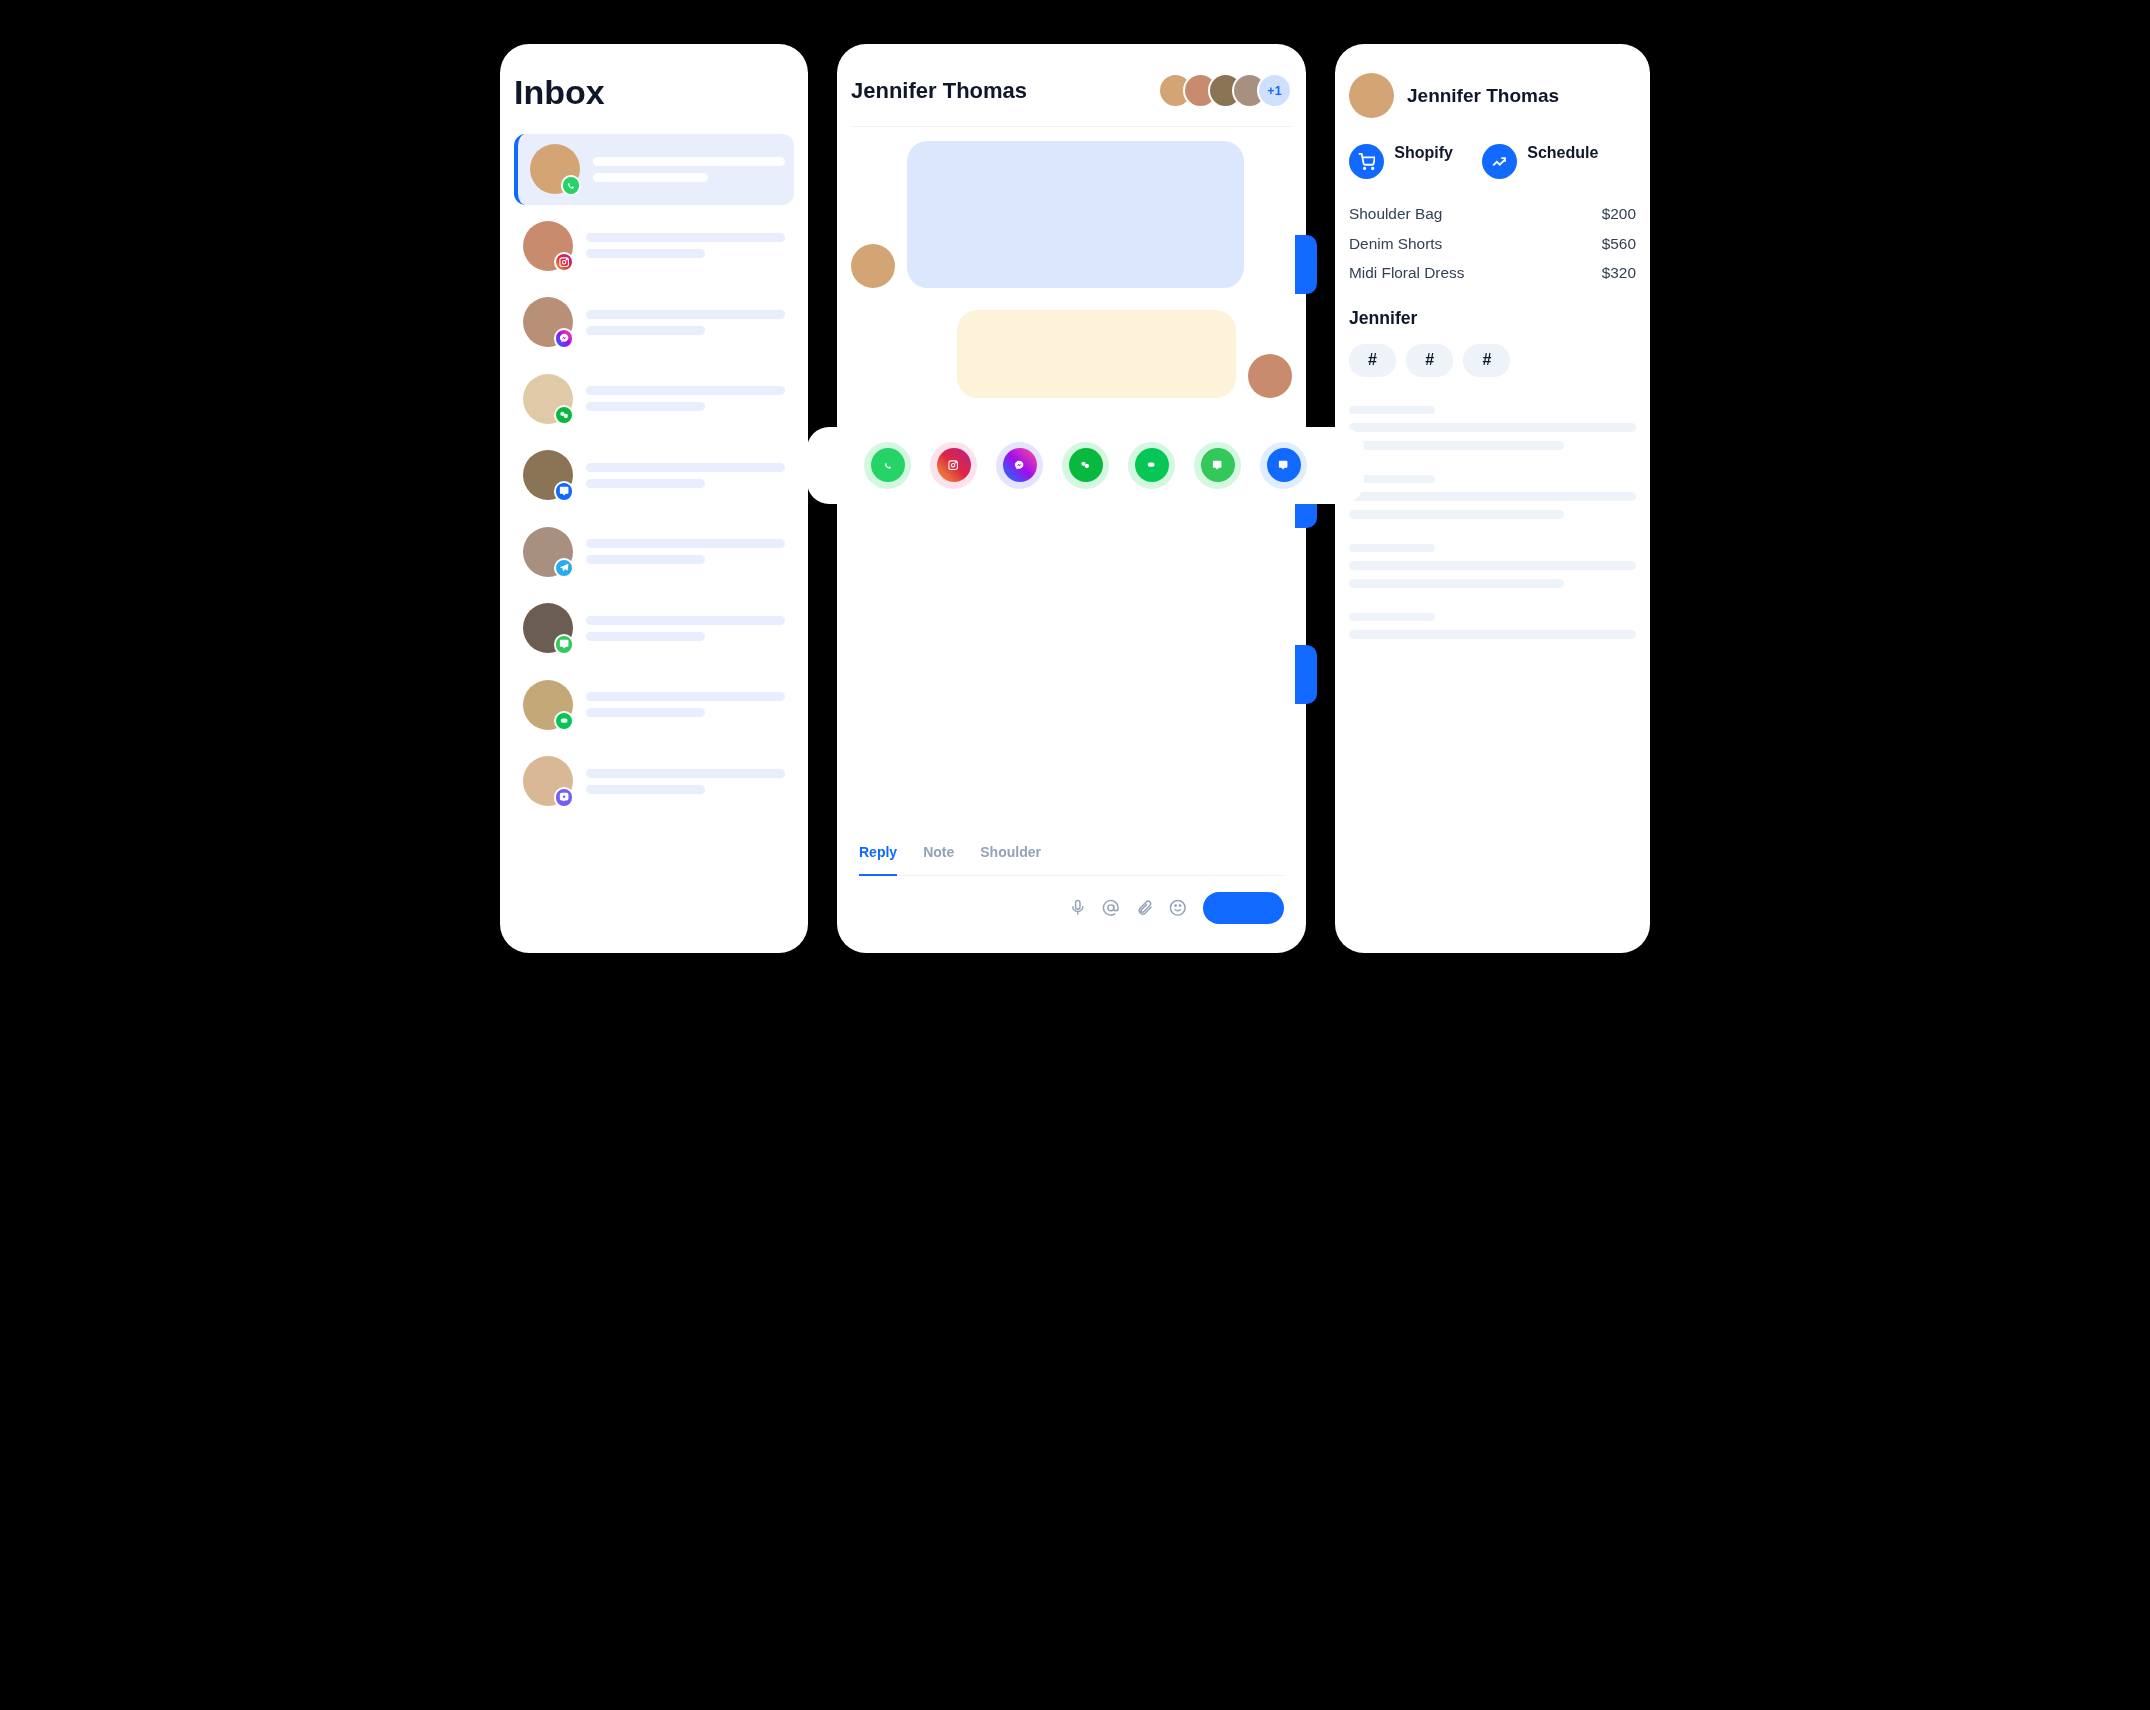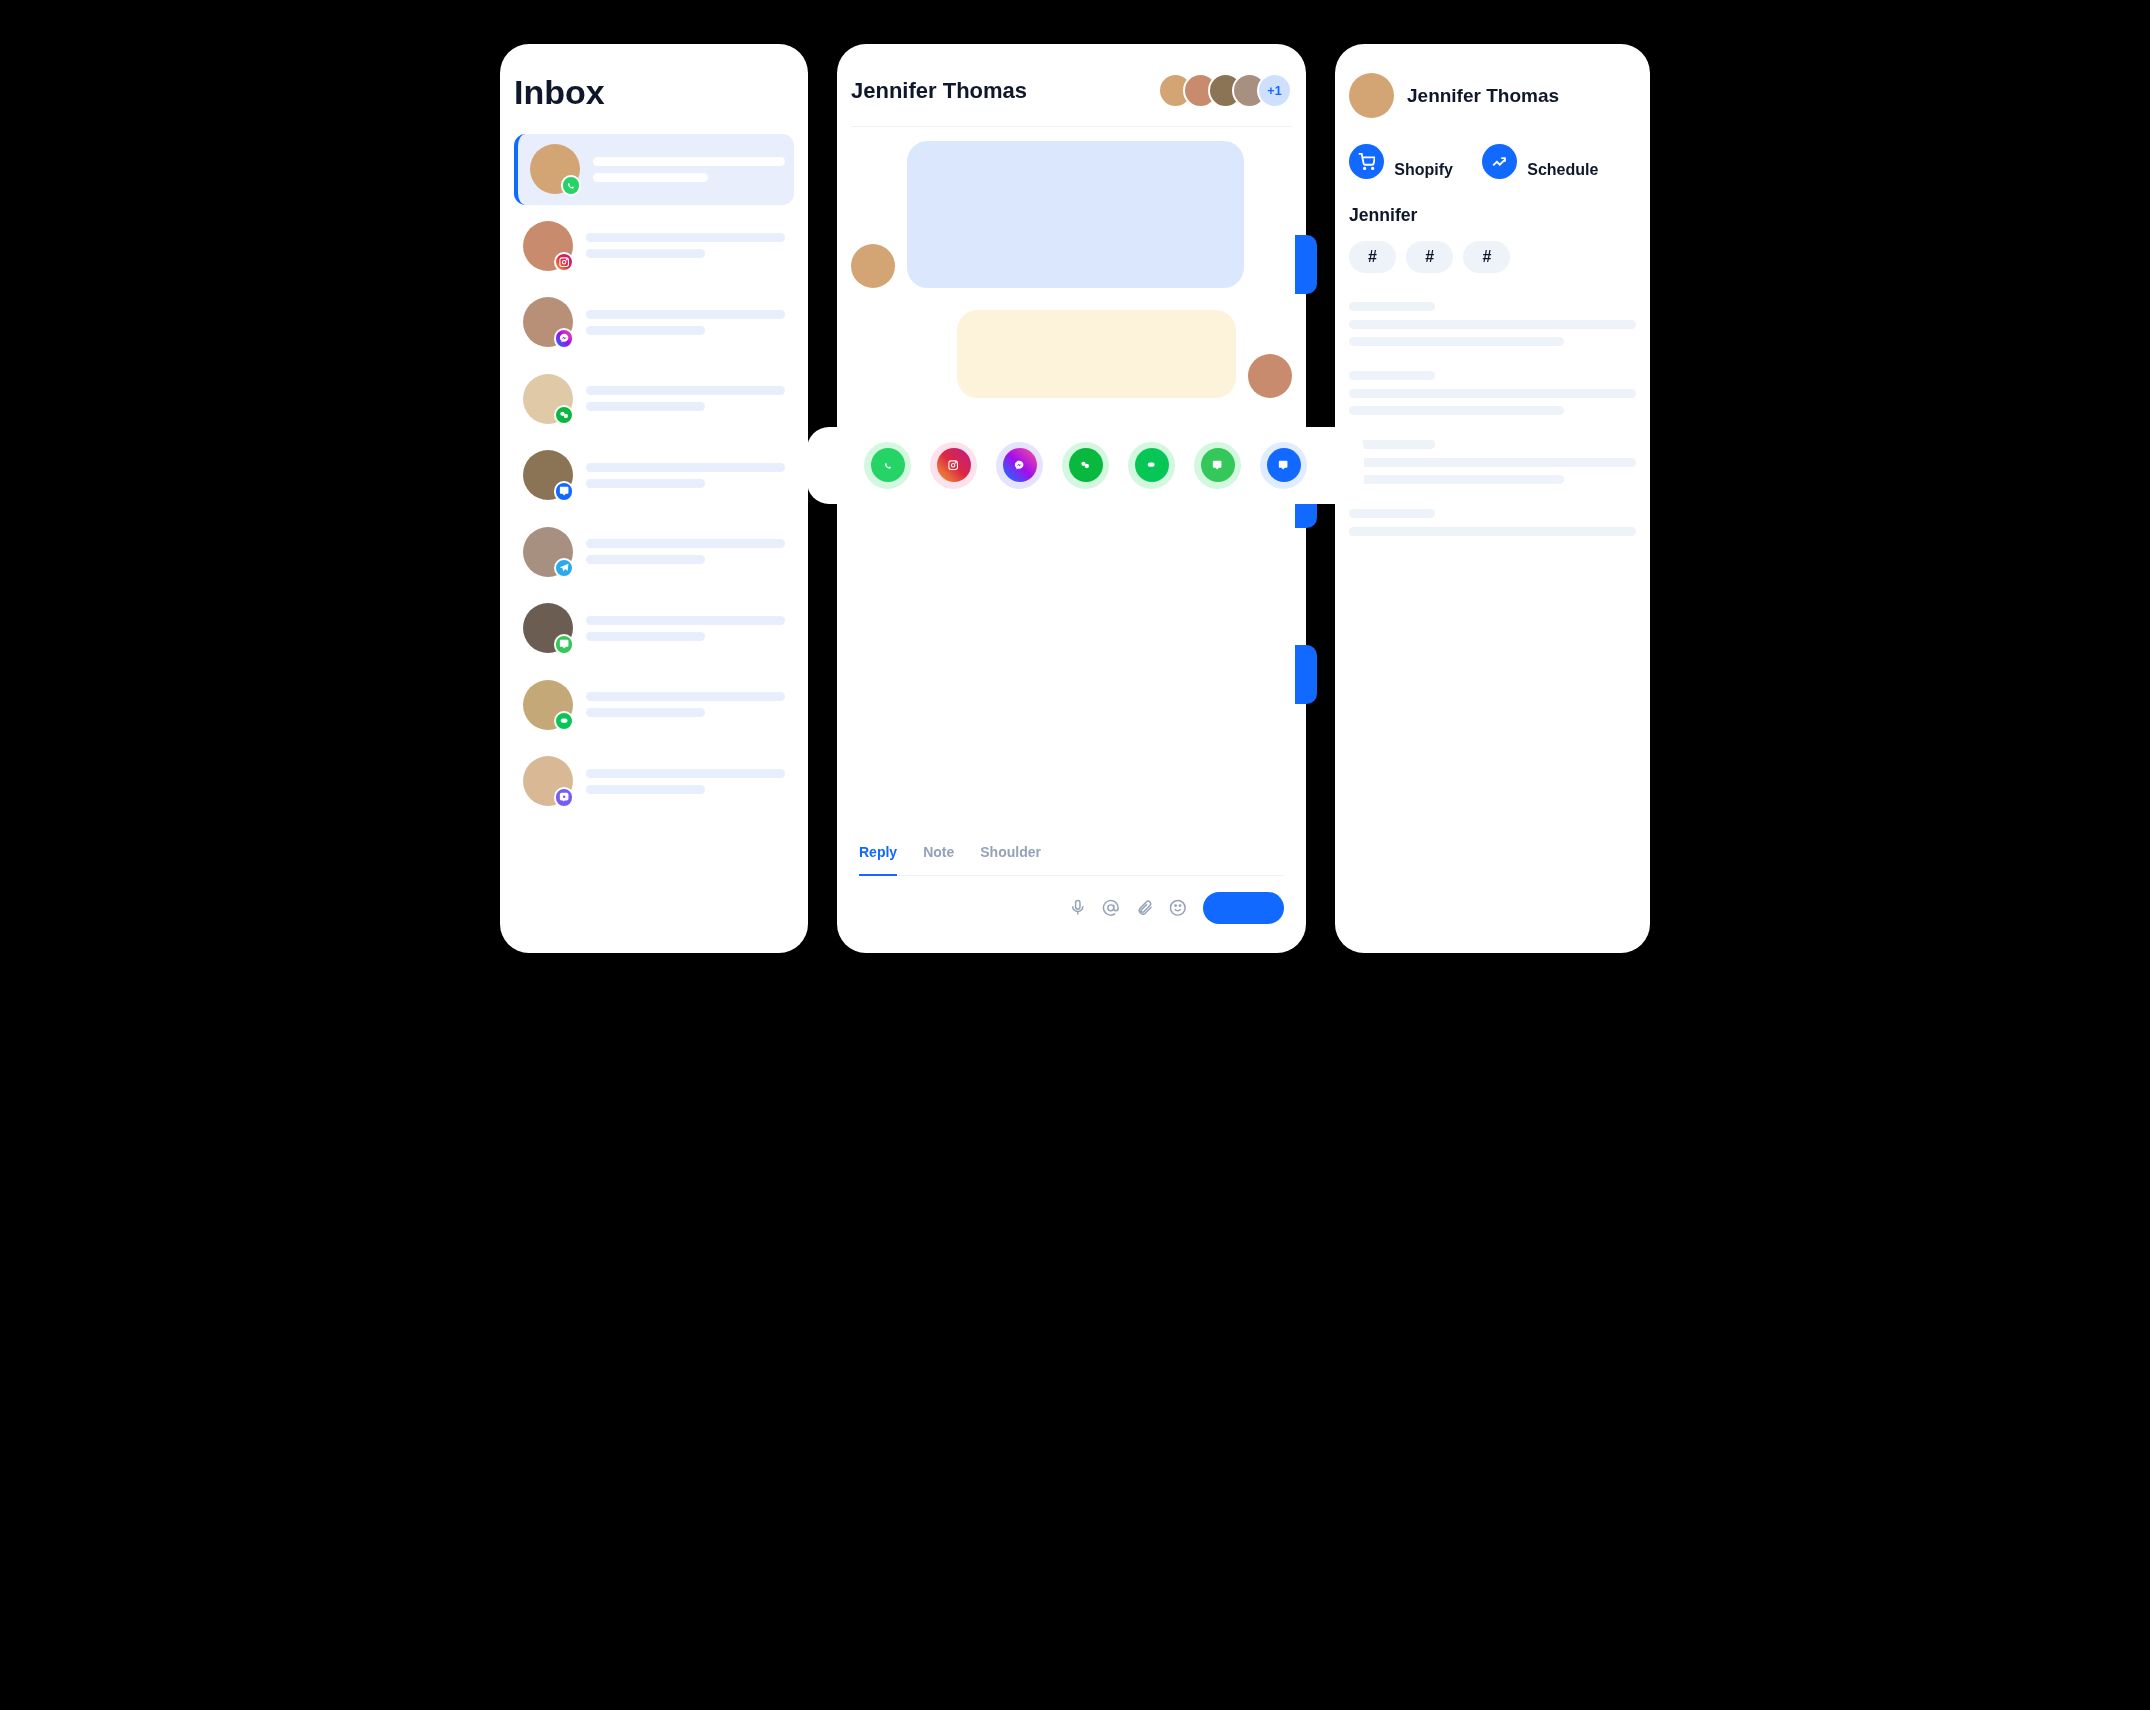--- a/index.html
+++ b/index.html
@@ -70,21 +70,21 @@
 .composer-tab.active { color: #1169ff; border-bottom: 2.9px solid #1169ff; margin-bottom: -11.7px; }
 .composer-actions { display: flex; align-items: center; justify-content: flex-end; gap: 16px; }
 .composer-icon { color: #94a3b8; cursor: pointer; }
 .send-btn { width: 81px; height: 32px; background: #1169ff; border-radius: 16px; cursor: pointer; }
 
 
 .detail-header { display: flex; align-items: center; gap: 13px; margin-bottom: 26px; }
 .detail-avatar { width: 45px; height: 45px; border-radius: 50%; background: #ddd; }
 .detail-name { font-size: 19px; font-weight: 800; color: #0f172a; }
 .integrations { display: flex; gap: 29px; margin-bottom: 26px; }
-.integration { display: flex; align-items: flex-end; gap: 10.3px; cursor: pointer; }
+.integration { display: flex; align-items: flex-start; gap: 10.3px; cursor: pointer; }
 .int-icon { width: 35px; height: 35px; border-radius: 50%; background: #1169ff; display: flex; align-items: center; justify-content: center; }
 .int-label { font-size: 16px; font-weight: 700; color: #0f172a; }
 .purchase-row { display: flex; justify-content: space-between; font-size: 15.4px; color: #334155; margin-bottom: 11.7px; }
 .section-title { font-size: 17.6px; font-weight: 800; color: #0f172a; margin-top: 26px; margin-bottom: 14.7px; }
 .tag-row { display: flex; gap: 10.3px; margin-bottom: 29px; }
 .tag { background: #eef2f9; border-radius: 16px; padding: 7.3px 19px; font-size: 16px; font-weight: 600; color: #0f172a; cursor: pointer; }
 .skel-block { margin-bottom: 25px; }
 .skel-line { height: 8.8px; background: #eef2f9; border-radius: 4.4px; margin-bottom: 8.8px; }
 .skel-line.short { width: 30%; }
 .skel-line.med { width: 75%; }
@@ -371,20 +371,34 @@
       <div class="int-icon">
         <svg width="17.6" height="17.6" viewBox="0 0 24 24" fill="none" stroke="#fff" stroke-width="2.5">
             <path d="M3 17l5-5 4 4 7-7"></path>
             <path d="M14 7h5v5"></path>
           </svg>
       </div>
       <div class="int-label">Schedule</div>
     </div>
   </div>
 
+  <div id="purchase-list">
+      <div class="purchase-row">
+        <span>Shoulder Bag</span>
+        <span>$200</span>
+      </div>
+      <div class="purchase-row">
+        <span>Denim Shorts</span>
+        <span>$560</span>
+      </div>
+      <div class="purchase-row">
+        <span>Midi Floral Dress</span>
+        <span>$320</span>
+      </div>
+    </div>
 
   <div class="section-title">Jennifer</div>
 
   <div class="tag-row" id="tag-row">
       <div class="tag">#</div>
       <div class="tag">#</div>
       <div class="tag">#</div>
     </div>
 
   <div class="skel-block">

